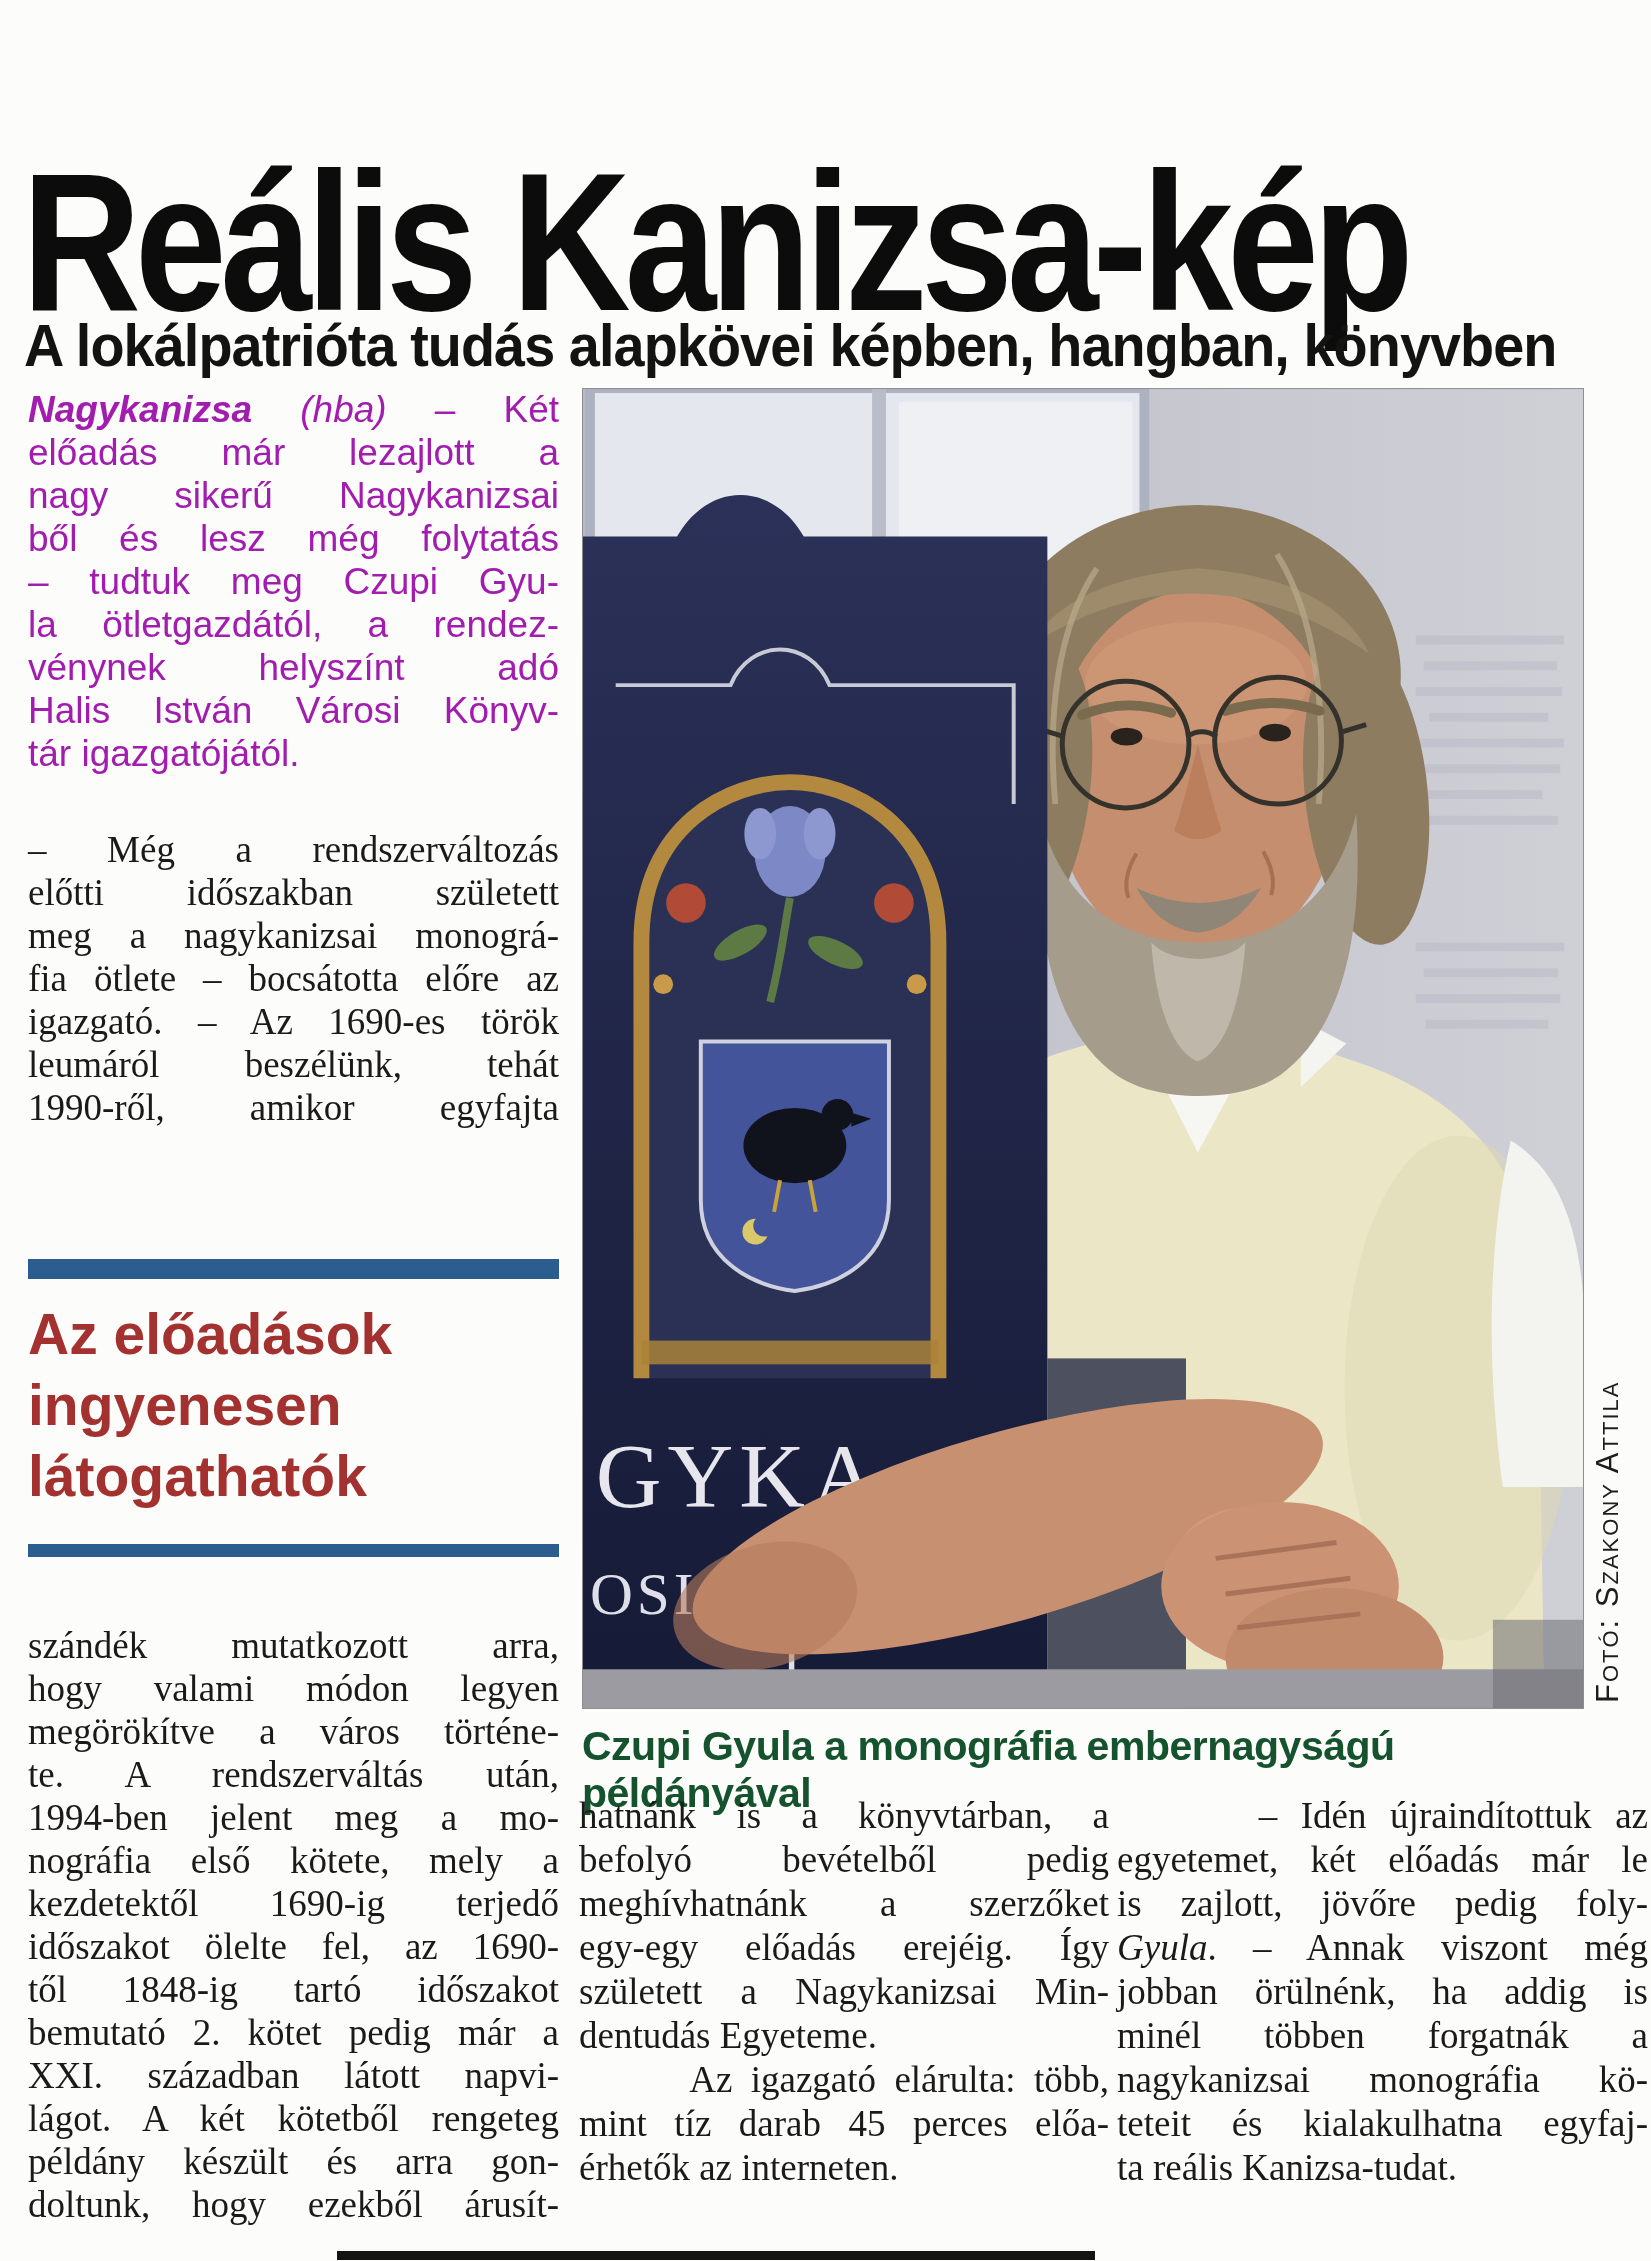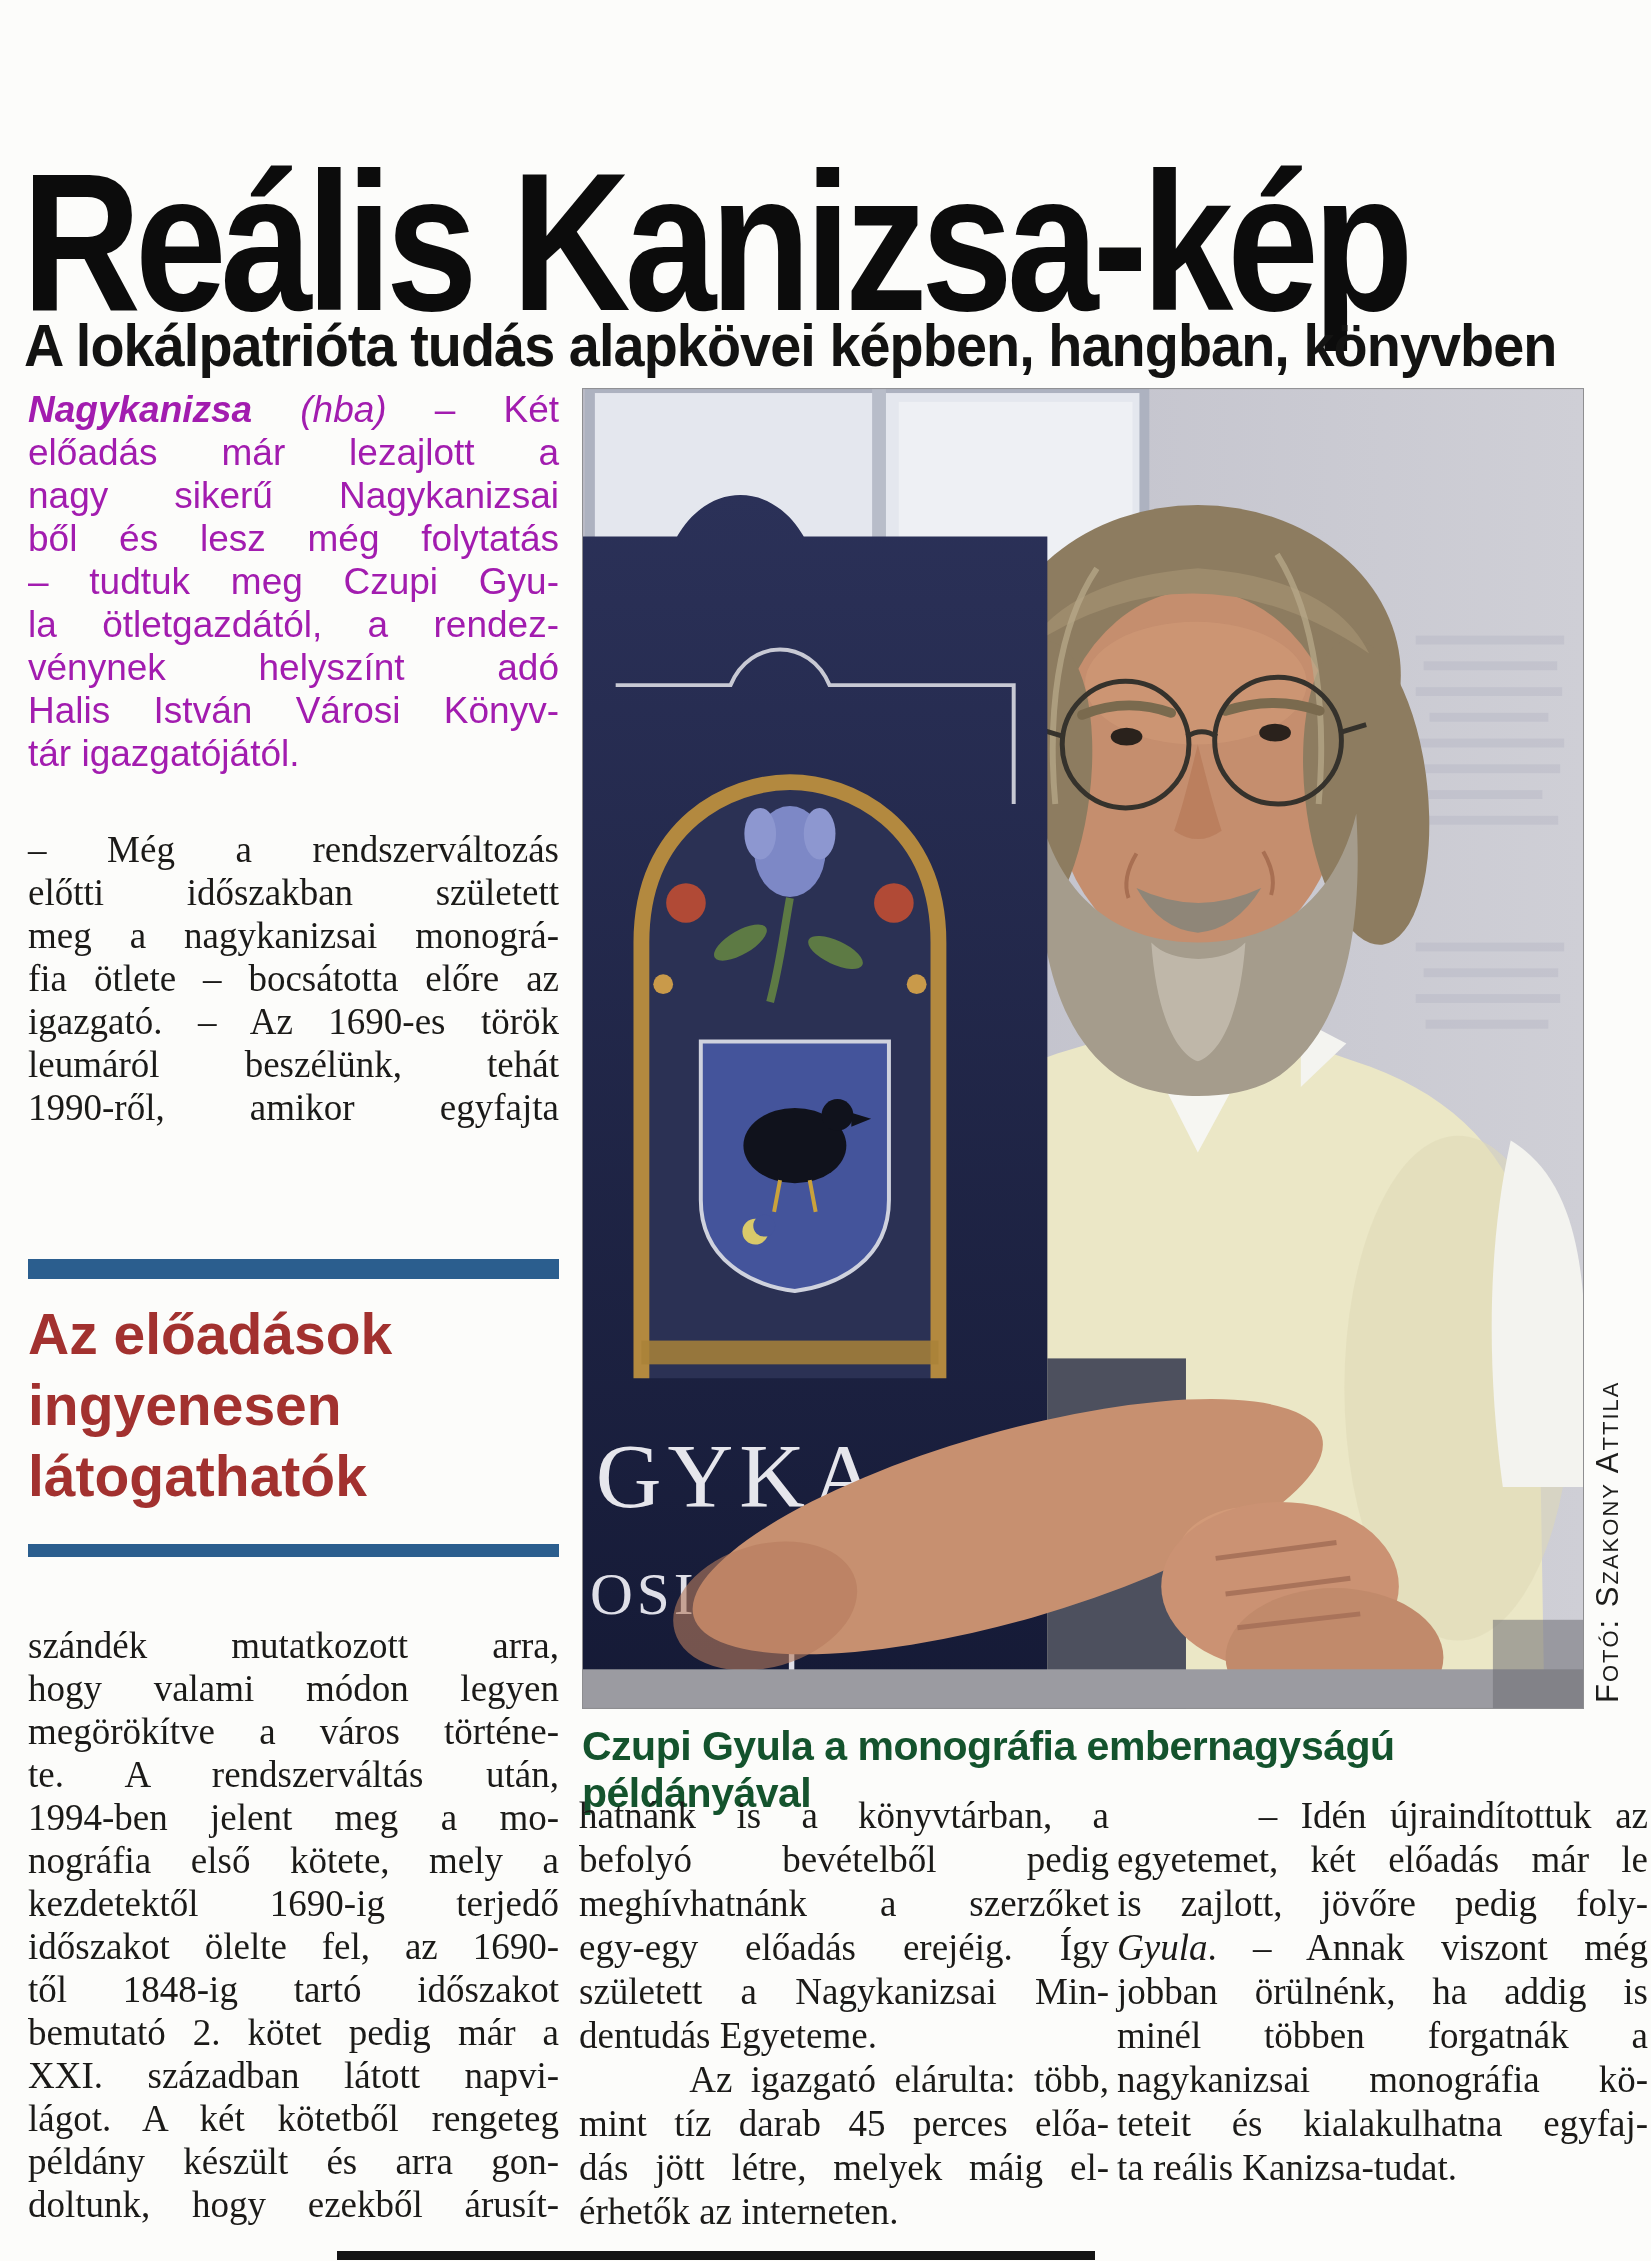--- a/index.html
+++ b/index.html
@@ -228,21 +228,20 @@
         <div class="jline">hatnánk is a könyvtárban, a</div>
         <div class="jline">befolyó bevételből pedig</div>
         <div class="jline">meghívhatnánk a szerzőket</div>
         <div class="jline">egy-egy előadás erejéig. Így</div>
         <div class="jline">született a Nagykanizsai Min-</div>
         <div class="jline last">dentudás Egyeteme.</div>
       </div>
     <div class="serif">
         <div class="jline">      Az igazgató elárulta: több,</div>
         <div class="jline">mint tíz darab 45 perces előa-</div>
-        <div class="jline">dás jött létre, melyek máig el-</div>
         <div class="jline last">érhetők az interneten.</div>
       </div>
   </div>
 
   <div class="col-right">
     <div class="serif">
         <div class="jline">      – Idén újraindítottuk az</div>
         <div class="jline">egyetemet, két előadás már le</div>
         <div class="jline">is zajlott, jövőre pedig foly-</div>
       </div>

